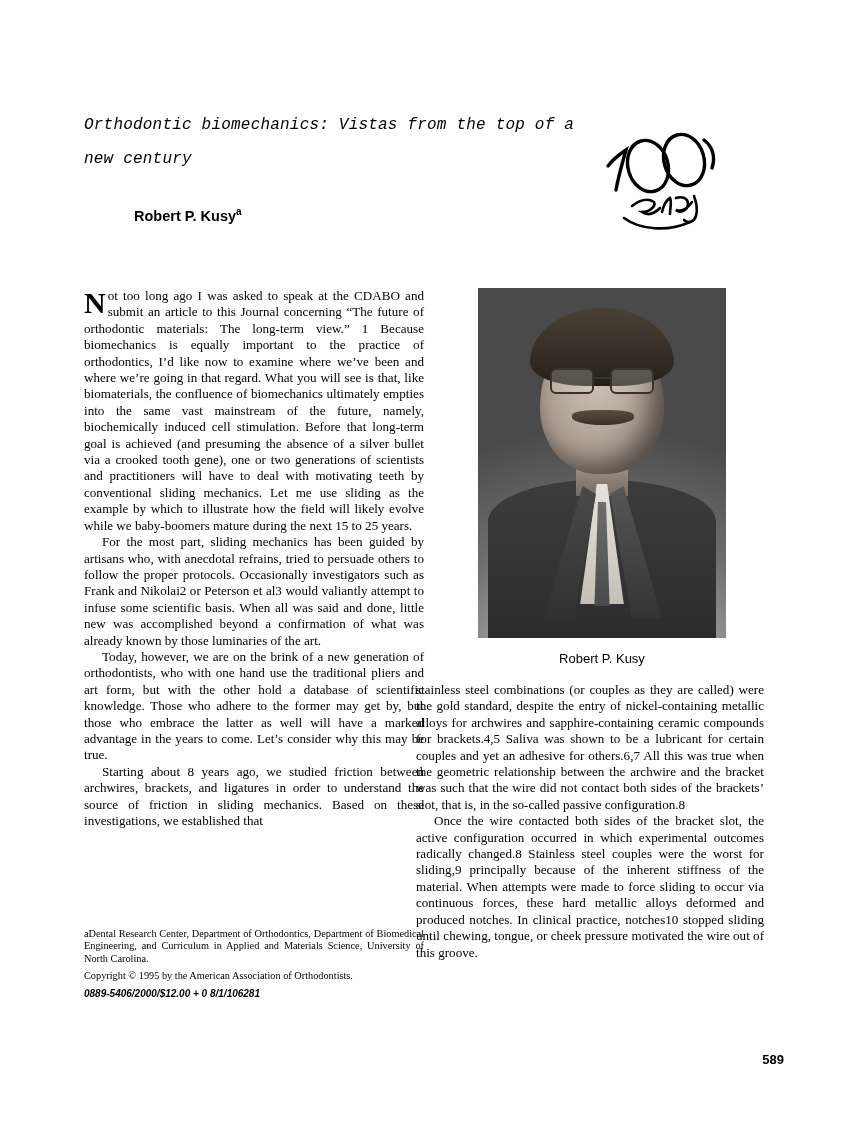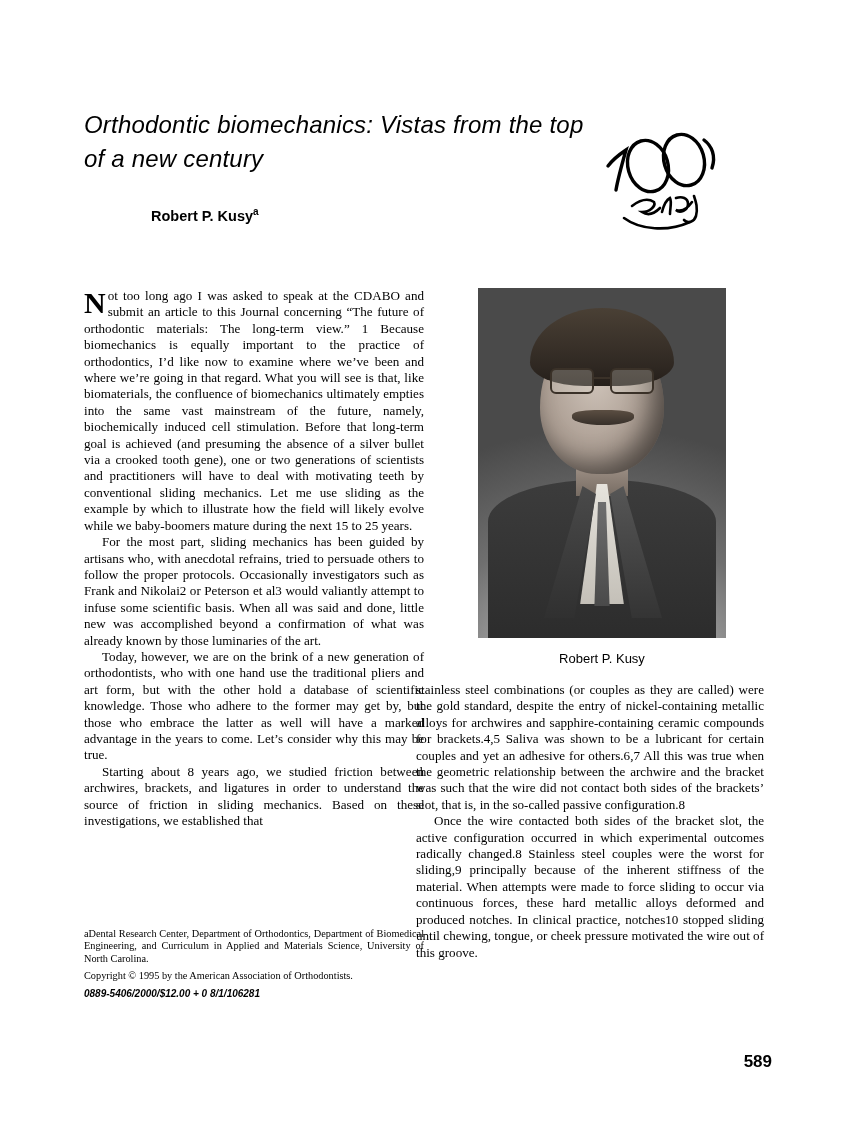--- a/index.html
+++ b/index.html
@@ -22,35 +22,34 @@
     height: 1122px;
     background: #ffffff;
   }
   .title-block {
     position: absolute;
     left: 84px;
     top: 108px;
     width: 520px;
   }
   .article-title {
-    font-family: Liberation Sans, sans-serif;
+    font-family: Liberation Mono, monospace;
     font-style: italic;
-    font-size: 24px;
+    font-size: 16px;
     line-height: 34px;
     letter-spacing: 0.2px;
     color: #000;
     margin: 0;
     font-weight: normal;
   }
   .author-block {
     position: absolute;
     left: 134px;
     top: 208px;
     width: 420px;
-    margin-left: 17px;
   }
   .author-name {
     font-family: "Liberation Sans", sans-serif;
     font-size: 14.5px;
     font-weight: bold;
     margin: 0 0 3px 0;
   }
   .author-name sup {
     font-size: 10px;
     font-weight: bold;
@@ -211,25 +210,25 @@
     width: 340px;
     font-size: 10.3px;
     line-height: 12.4px;
     text-align: justify;
   }
   .footnotes p { margin: 0 0 5px 0; }
   .fn-bold { font-family: "Liberation Sans", sans-serif; font-weight: bold; font-size: 10px; font-style: italic; }
 
   .page-number {
     position: absolute;
-    right: 94px;
+    right: 82px;
     top: 1052px;
     font-family: "Liberation Sans", sans-serif;
     font-weight: bold;
-    font-size: 17px;
+    font-size: 13px;
   }
 </style>
 </head>
 <body>
 
 <div class="page">
 
   <div class="title-block">
     <h1 class="article-title">Orthodontic biomechanics: Vistas from the top of a new century</h1>
   </div>

